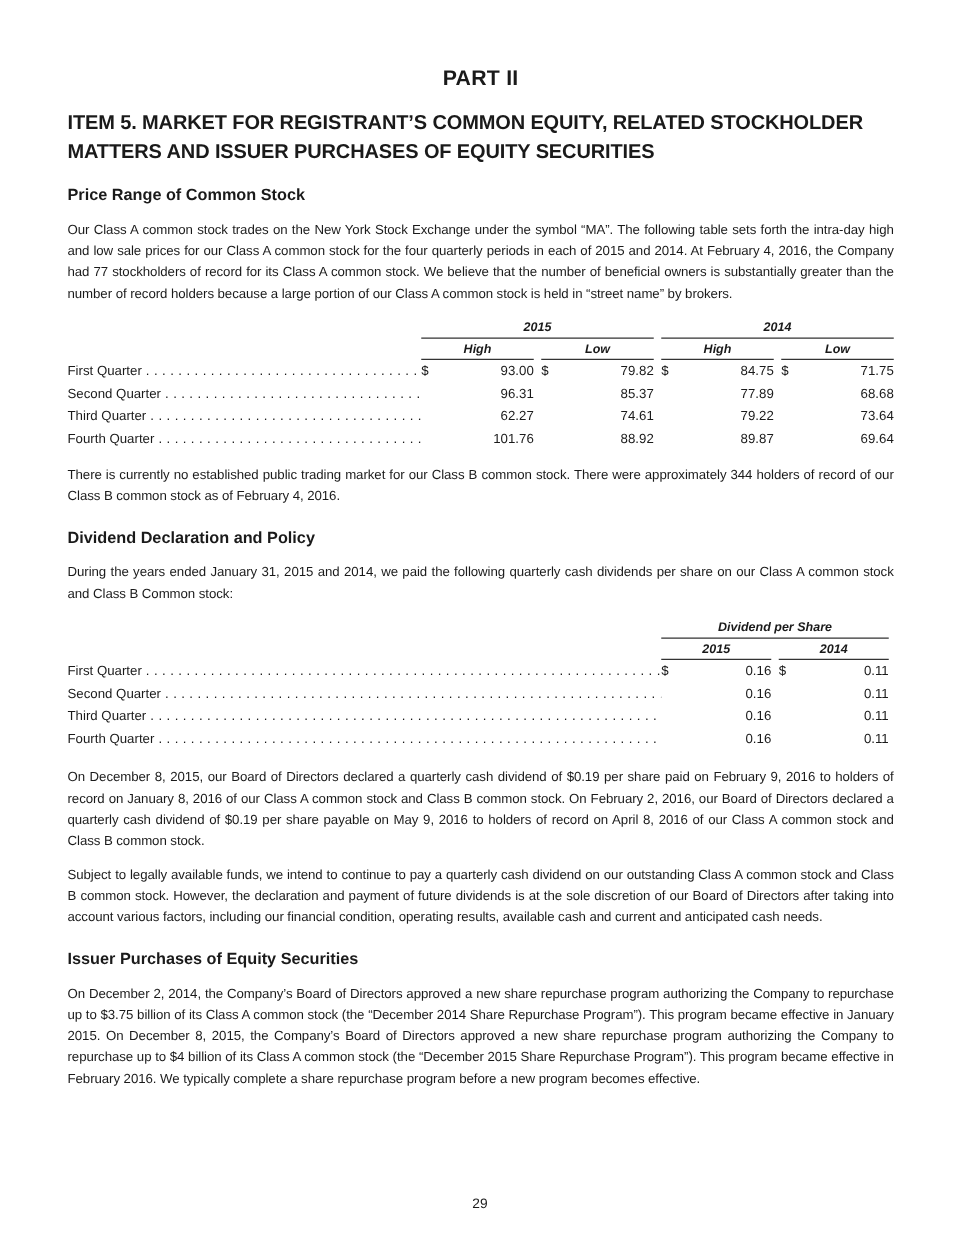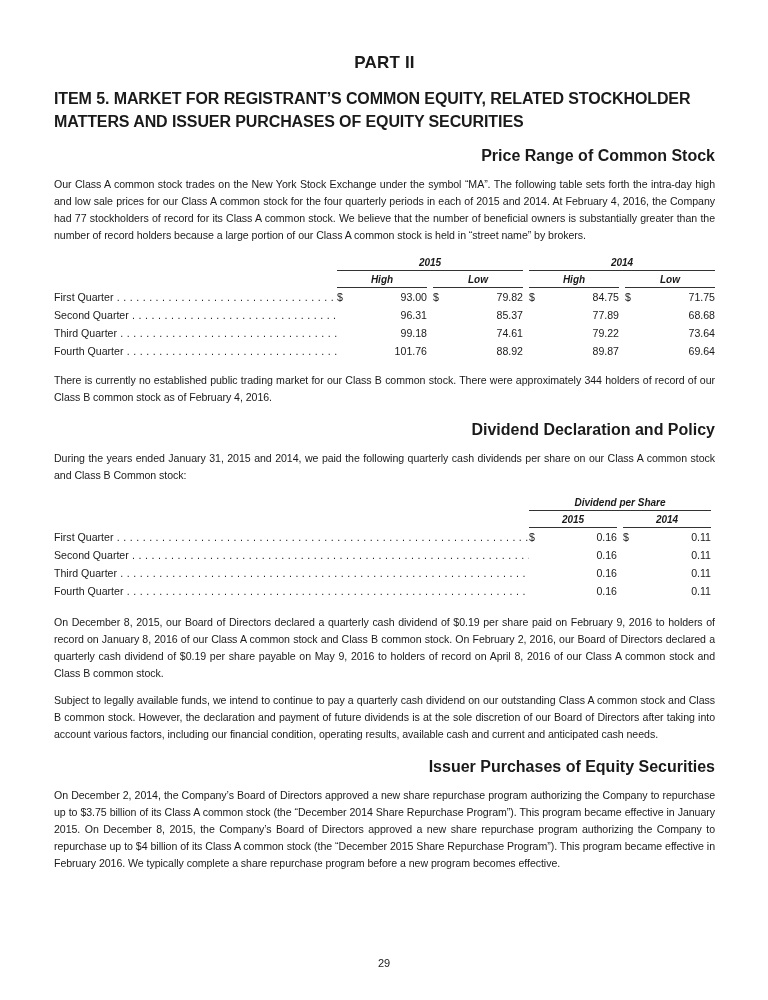--- a/index.html
+++ b/index.html
@@ -32,24 +32,23 @@
     }
     .item-title {
       font-weight: bold;
       font-size: 16px;
       line-height: 23px;
       margin: 0 0 13px 0;
       letter-spacing: -0.1px;
     }
     .section-title {
       font-weight: bold;
-      font-size: 16px;
+      font-size: 13px;
       line-height: 20px;
       margin: 0 0 10px 0;
-      text-align: right;
     }
     .para {
       font-size: 10.6px;
       line-height: 17px;
       text-align: justify;
       margin: 0;
       letter-spacing: -0.05px;
     }
     .para.spaced { margin-bottom: 10px; }
 
@@ -185,21 +184,21 @@
       <div class="gap"></div>
       <div class="colA money">
           <span class="cur"></span>
           <span>68.68</span>
         </div>
     </div>
     <div class="row">
       <div class="label-cell"><span>Third Quarter</span><span class="dots"></span></div>
       <div class="colA money">
           <span class="cur"></span>
-          <span>99.18</span>
+          <span>62.27</span>
         </div>
       <div class="gap"></div>
       <div class="colA money">
           <span class="cur"></span>
           <span>74.61</span>
         </div>
       <div class="gap"></div>
       <div class="colA money">
           <span class="cur"></span>
           <span>79.22</span>

